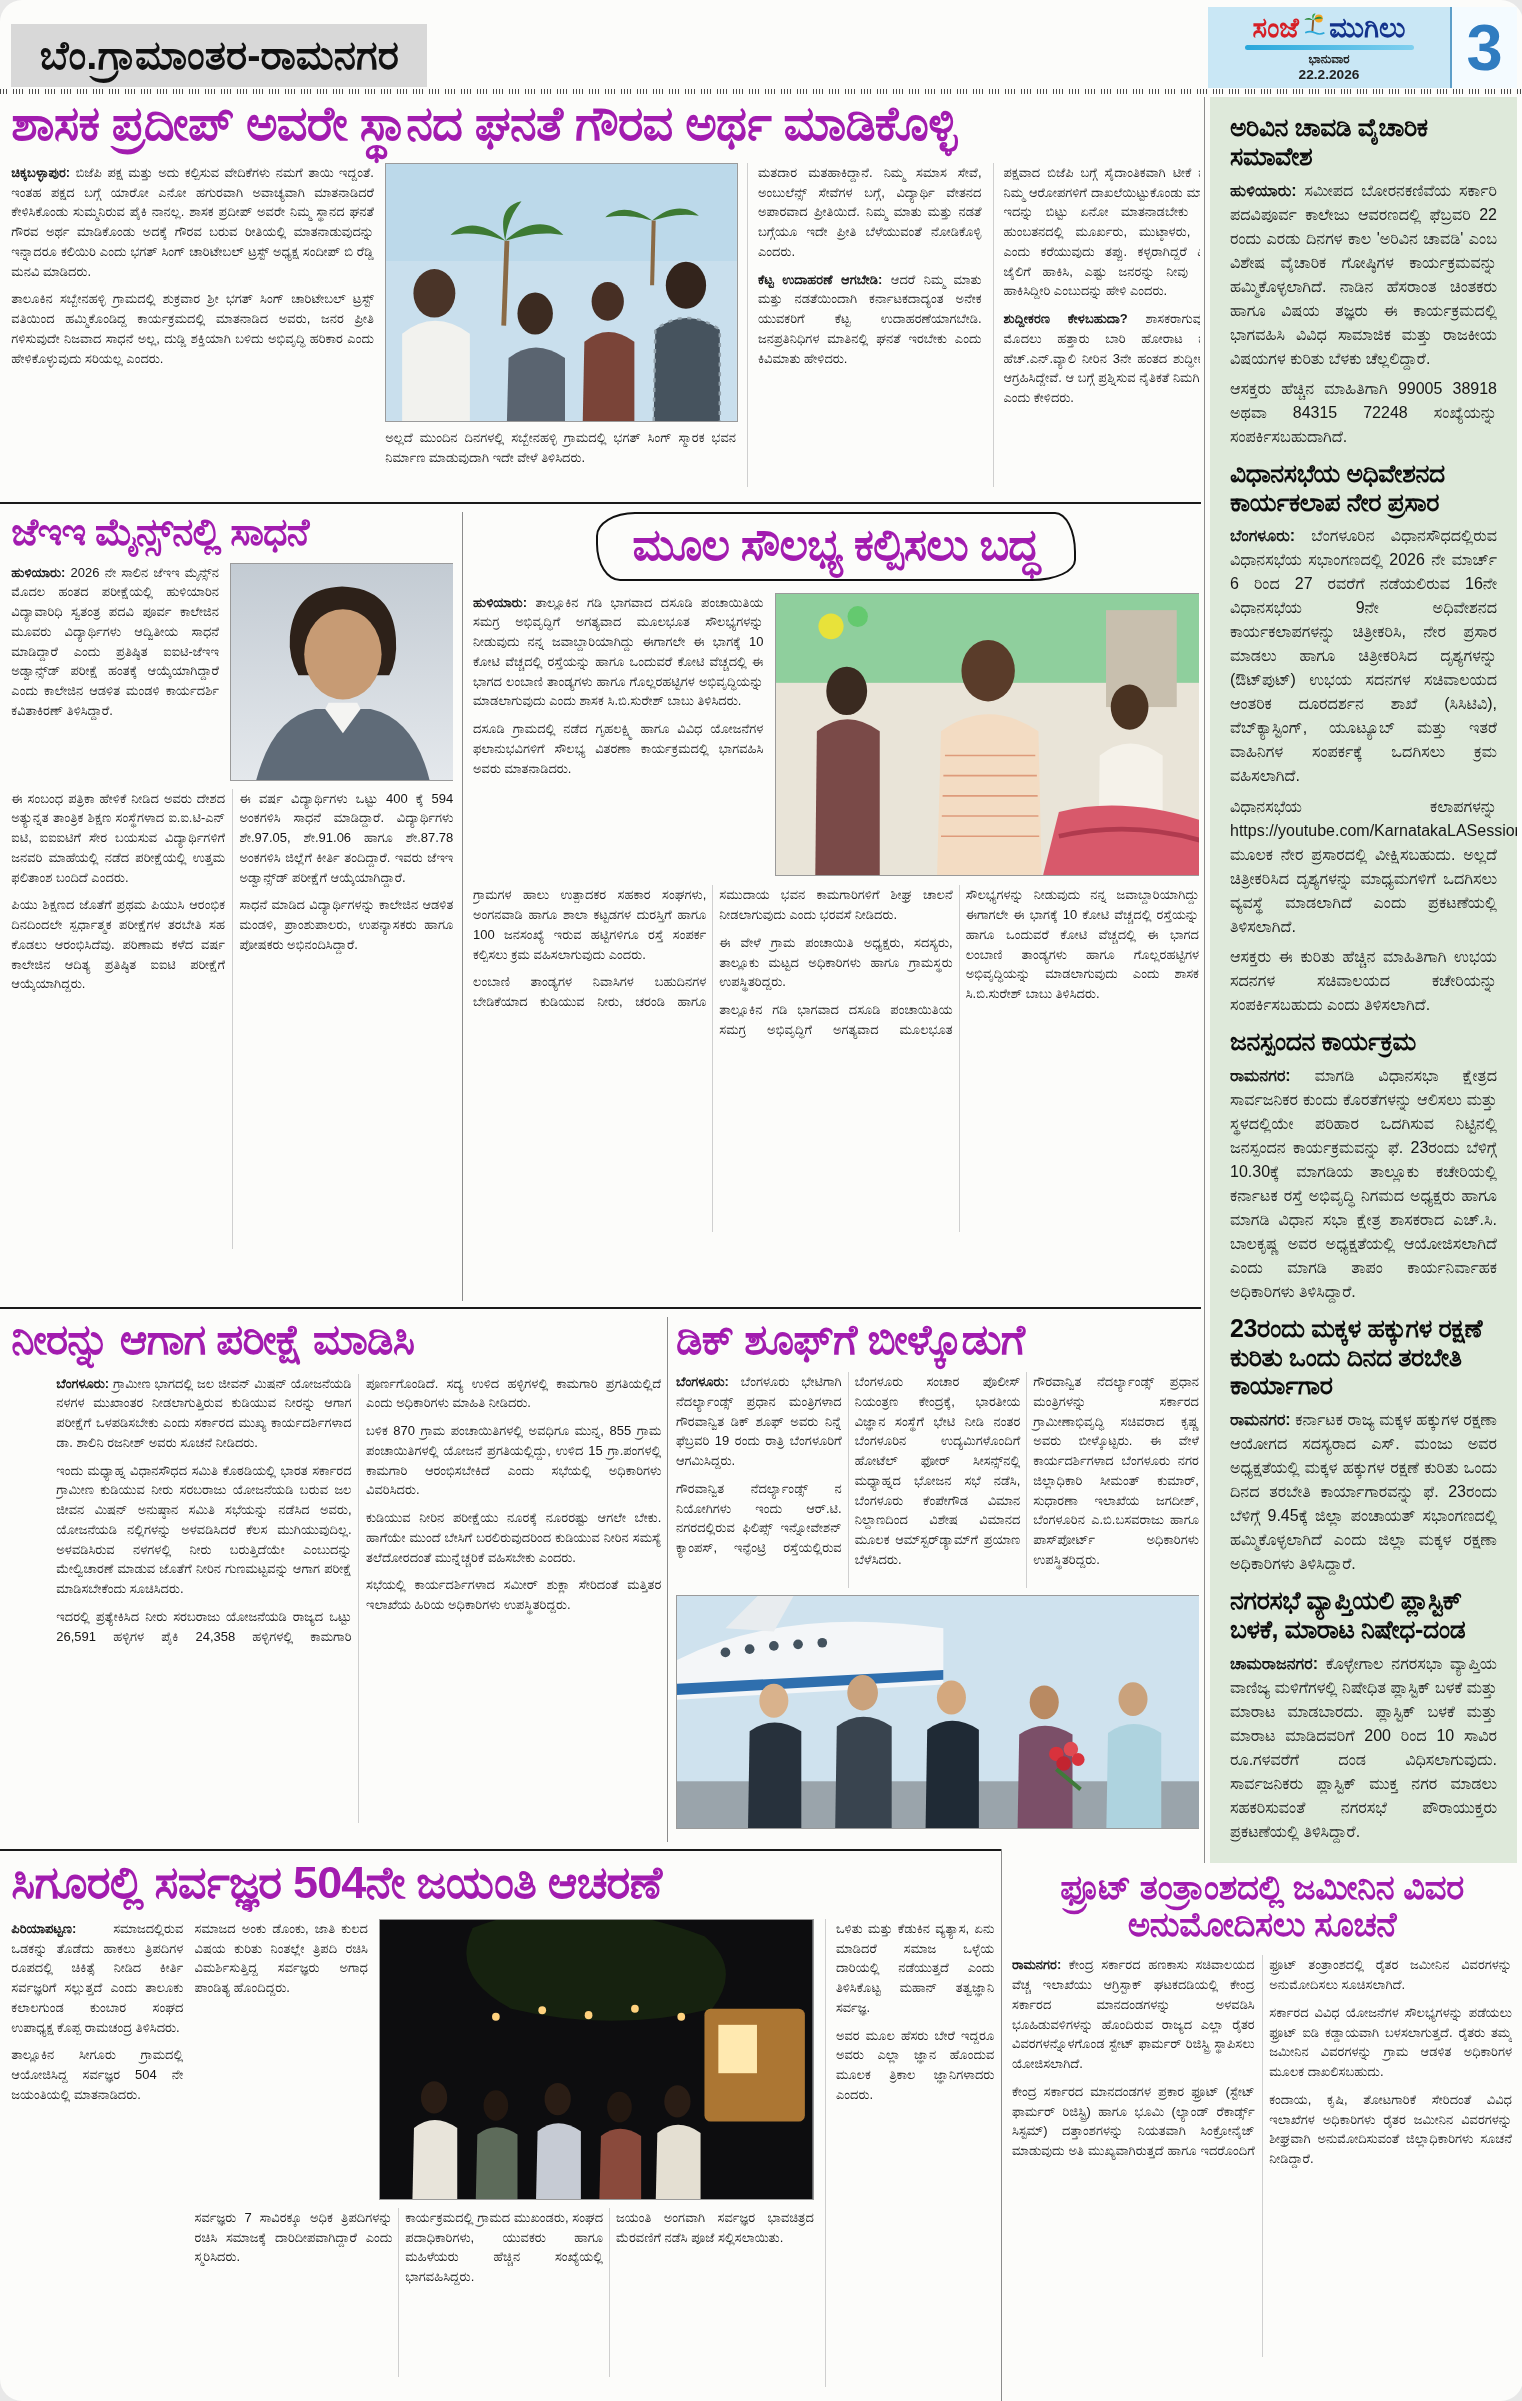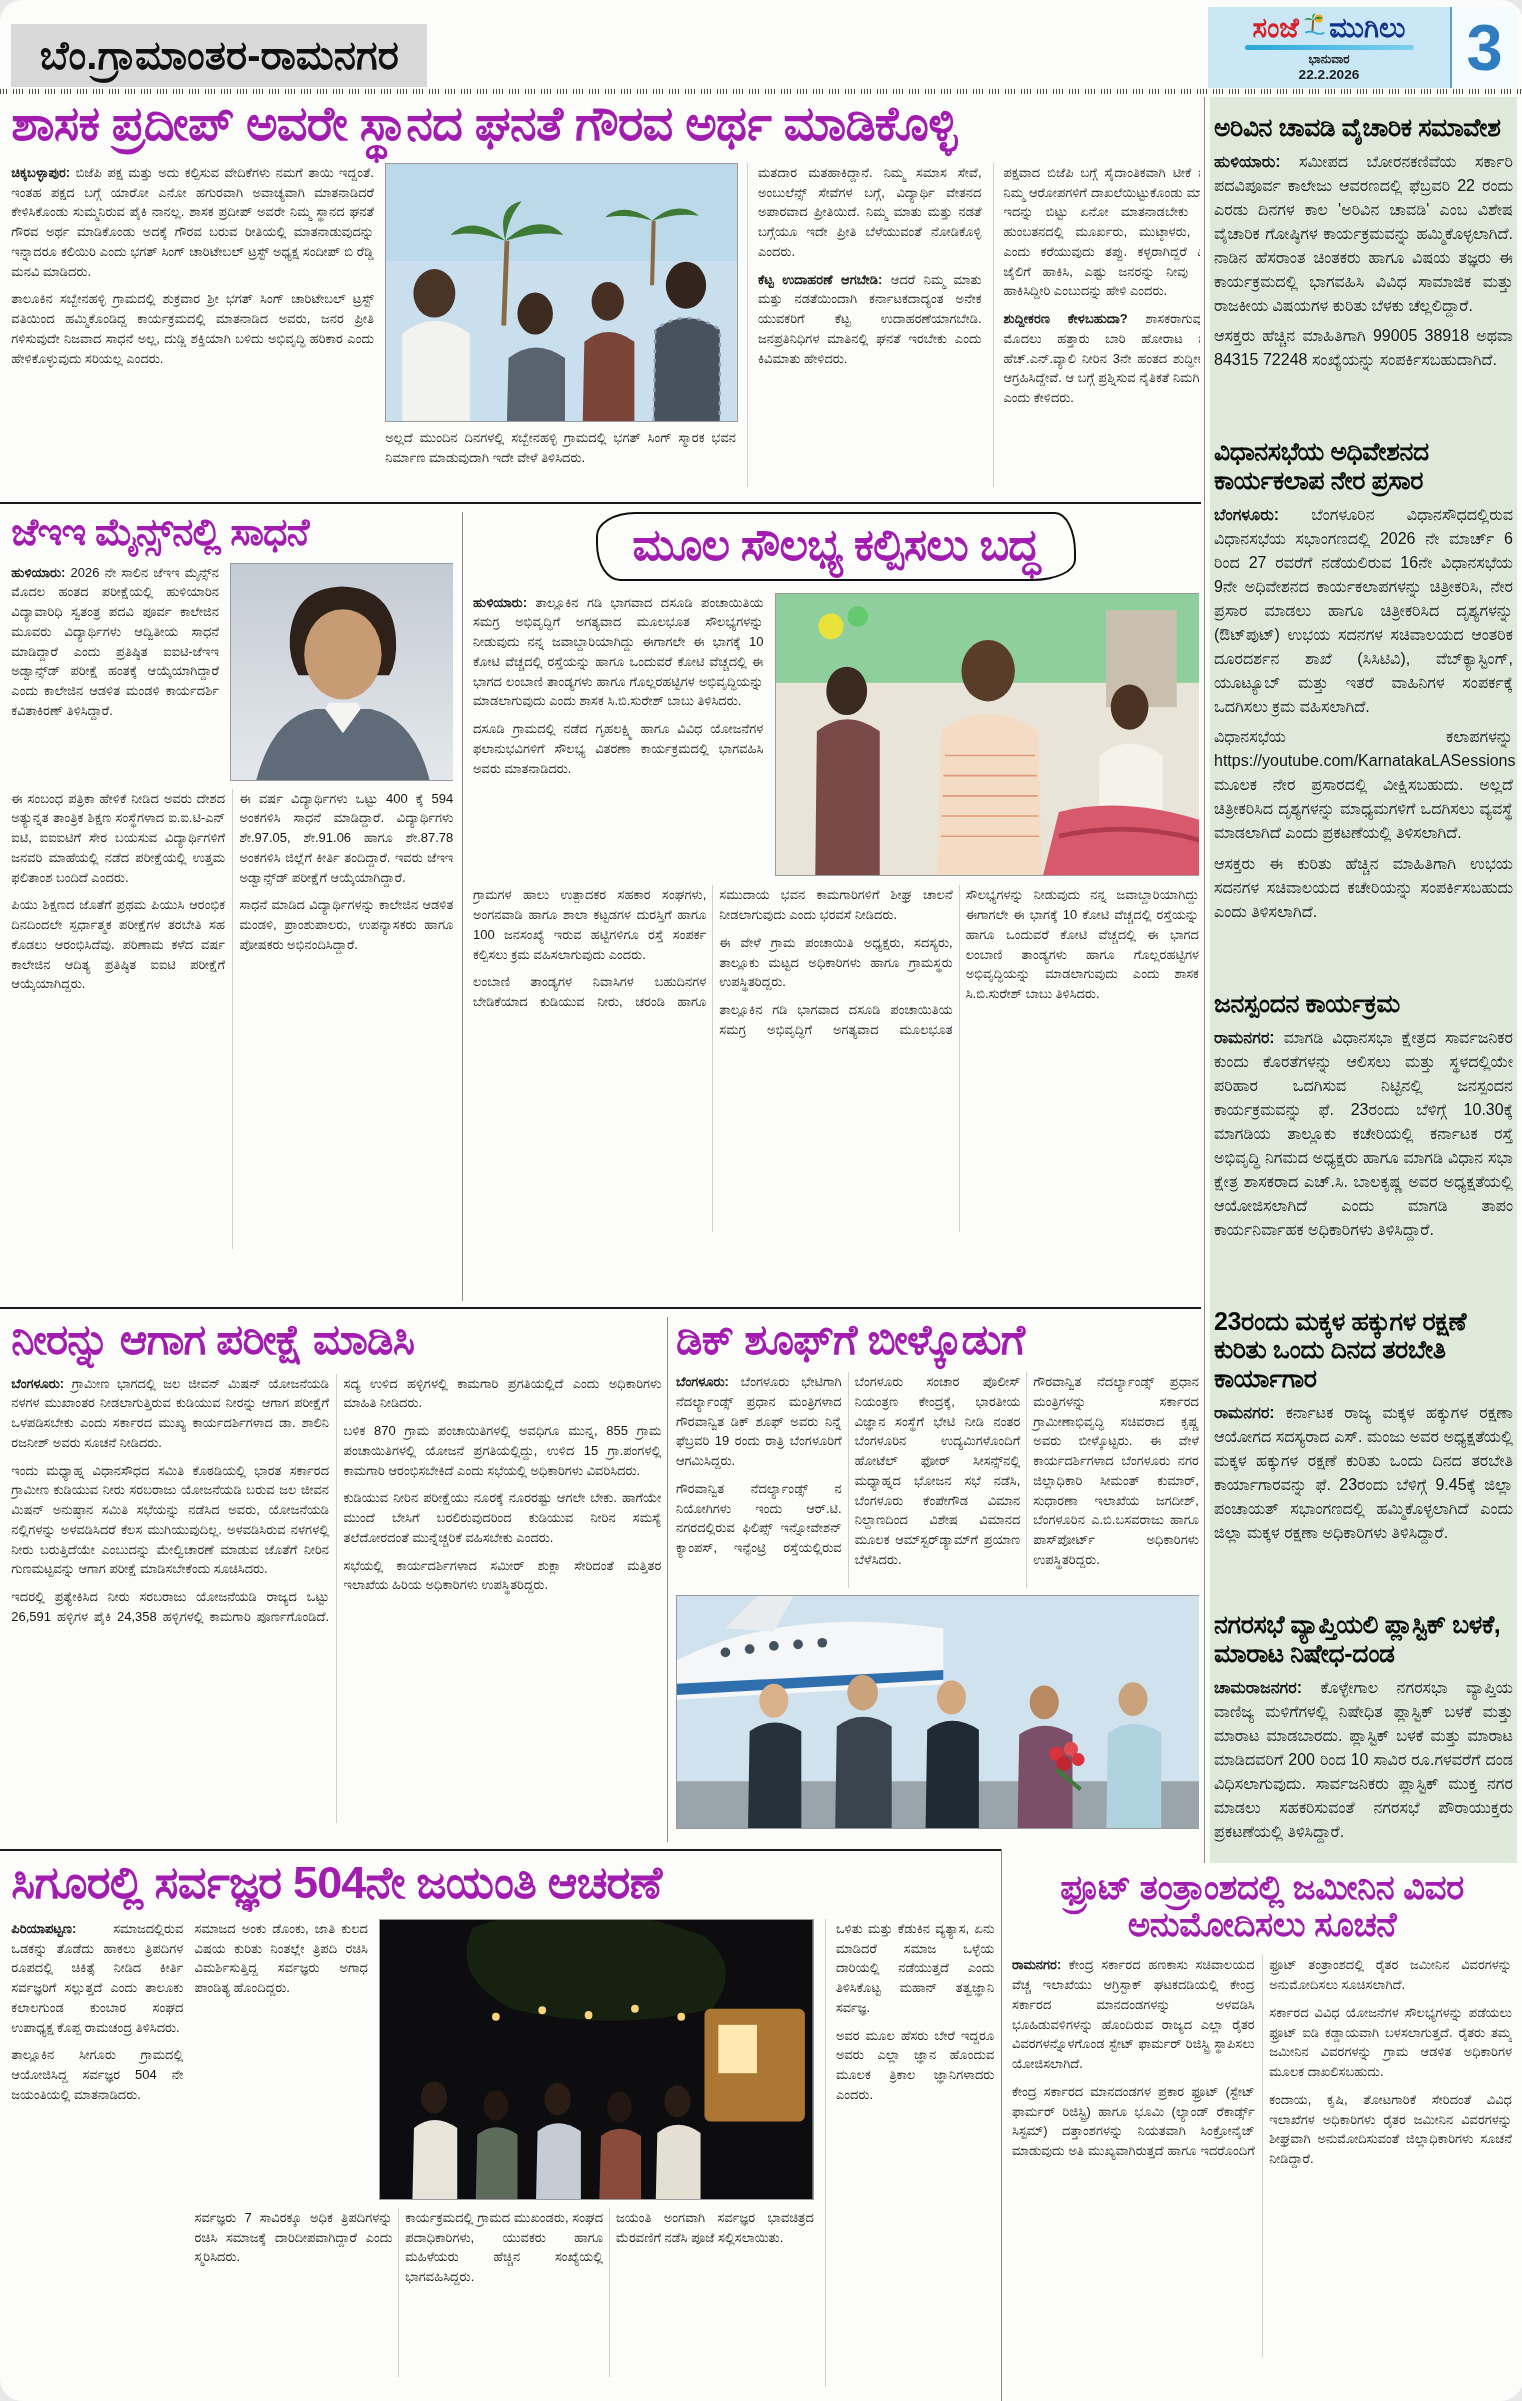--- a/index.html
+++ b/index.html
@@ -30,21 +30,21 @@
   .cols3{column-count:3;column-gap:13px;column-rule:0.8px solid #cfcfcf;}
   .flexrow{display:flex;gap:11.3px;}
   .photo{display:block;width:100%;border:0.8px solid #9a9a9a;background:#dfe6ea;}
   .vrule{position:absolute;width:0.8px;background:#8c8c8c;}
   .hrule{position:absolute;height:1.6px;background:#1a1a1a;}
   
   .squiggle{display:block;width:fit-content;margin:0 auto 11.3px;border:2.4px solid #111;
         border-radius:39px 21px 44px 24px / 24px 40px 21px 37px;padding:6.5px 34px 11.3px;}
   
   .sidebar{position:absolute;left:1210px;top:97px;width:307px;height:1766px;background:#dee9da;
-        box-sizing:border-box;padding:16px 4px 13px;display:flex;flex-direction:column;justify-content:space-between;overflow:hidden;}
+        box-sizing:border-box;padding:16px 20px 13px;display:flex;flex-direction:column;justify-content:space-between;overflow:hidden;}
   .sb-section h3{margin:0 0 8px;font-size:25px;line-height:1.15;font-weight:800;color:#0c0c0c;letter-spacing:-0.4px;}
   .sb-section p{margin:0 0 6.5px;font-size:16px;line-height:1.5;text-align:justify;}
 </style>
 </head>
 <body>
 
 <div class="page">
 
   <div class="section-title-box">
     <span>ಬೆಂ.ಗ್ರಾಮಾಂತರ-ರಾಮನಗರ</span>
@@ -194,21 +194,21 @@
       <p>ಲಂಬಾಣಿ ತಾಂಡ್ಯಗಳ ನಿವಾಸಿಗಳ ಬಹುದಿನಗಳ ಬೇಡಿಕೆಯಾದ ಕುಡಿಯುವ ನೀರು, ಚರಂಡಿ ಹಾಗೂ ಸಮುದಾಯ ಭವನ ಕಾಮಗಾರಿಗಳಿಗೆ ಶೀಘ್ರ ಚಾಲನೆ ನೀಡಲಾಗುವುದು ಎಂದು ಭರವಸೆ ನೀಡಿದರು.</p>
       <p>ಈ ವೇಳೆ ಗ್ರಾಮ ಪಂಚಾಯಿತಿ ಅಧ್ಯಕ್ಷರು, ಸದಸ್ಯರು, ತಾಲ್ಲೂಕು ಮಟ್ಟದ ಅಧಿಕಾರಿಗಳು ಹಾಗೂ ಗ್ರಾಮಸ್ಥರು ಉಪಸ್ಥಿತರಿದ್ದರು.</p>
       <p>ತಾಲ್ಲೂಕಿನ ಗಡಿ ಭಾಗವಾದ ದಸೂಡಿ ಪಂಚಾಯಿತಿಯ ಸಮಗ್ರ ಅಭಿವೃದ್ಧಿಗೆ ಅಗತ್ಯವಾದ ಮೂಲಭೂತ ಸೌಲಭ್ಯಗಳನ್ನು ನೀಡುವುದು ನನ್ನ ಜವಾಬ್ದಾರಿಯಾಗಿದ್ದು ಈಗಾಗಲೇ ಈ ಭಾಗಕ್ಕೆ 10 ಕೋಟಿ ವೆಚ್ಚದಲ್ಲಿ ರಸ್ತೆಯನ್ನು ಹಾಗೂ ಒಂದುವರೆ ಕೋಟಿ ವೆಚ್ಚದಲ್ಲಿ ಈ ಭಾಗದ ಲಂಬಾಣಿ ತಾಂಡ್ಯಗಳು ಹಾಗೂ ಗೊಲ್ಲರಹಟ್ಟಿಗಳ ಅಭಿವೃದ್ಧಿಯನ್ನು ಮಾಡಲಾಗುವುದು ಎಂದು ಶಾಸಕ ಸಿ.ಬಿ.ಸುರೇಶ್ ಬಾಬು ತಿಳಿಸಿದರು.</p>
     </div>
   </div>
 
   <div class="hrule" style="left:0;top:1307px;width:1201px;"></div>
 
   <div class="art" style="left:11.3px;top:1317px;width:650px;height:525px;">
     <div class="headline" style="font-size:42px;margin-bottom:11.3px;">ನೀರನ್ನು ಆಗಾಗ ಪರೀಕ್ಷೆ ಮಾಡಿಸಿ</div>
-    <div class="bodytext cols2" style="height:449px;overflow:hidden;">
+    <div class="bodytext cols2" style="height:449px;overflow:hidden;margin-left:45px;">
       <p><span class="dateline">ಬೆಂಗಳೂರು:</span> <span>ಗ್ರಾಮೀಣ ಭಾಗದಲ್ಲಿ ಜಲ ಜೀವನ್ ಮಿಷನ್ ಯೋಜನೆಯಡಿ ನಳಗಳ ಮುಖಾಂತರ ನೀಡಲಾಗುತ್ತಿರುವ ಕುಡಿಯುವ ನೀರನ್ನು ಆಗಾಗ ಪರೀಕ್ಷೆಗೆ ಒಳಪಡಿಸಬೇಕು ಎಂದು ಸರ್ಕಾರದ ಮುಖ್ಯ ಕಾರ್ಯದರ್ಶಿಗಳಾದ ಡಾ. ಶಾಲಿನಿ ರಜನೀಶ್ ಅವರು ಸೂಚನೆ ನೀಡಿದರು.</span></p>
       <p>ಇಂದು ಮಧ್ಯಾಹ್ನ ವಿಧಾನಸೌಧದ ಸಮಿತಿ ಕೊಠಡಿಯಲ್ಲಿ ಭಾರತ ಸರ್ಕಾರದ ಗ್ರಾಮೀಣ ಕುಡಿಯುವ ನೀರು ಸರಬರಾಜು ಯೋಜನೆಯಡಿ ಬರುವ ಜಲ ಜೀವನ ಮಿಷನ್ ಅನುಷ್ಠಾನ ಸಮಿತಿ ಸಭೆಯನ್ನು ನಡೆಸಿದ ಅವರು, ಯೋಜನೆಯಡಿ ನಲ್ಲಿಗಳನ್ನು ಅಳವಡಿಸಿದರೆ ಕೆಲಸ ಮುಗಿಯುವುದಿಲ್ಲ. ಅಳವಡಿಸಿರುವ ನಳಗಳಲ್ಲಿ ನೀರು ಬರುತ್ತಿದೆಯೇ ಎಂಬುದನ್ನು ಮೇಲ್ವಿಚಾರಣೆ ಮಾಡುವ ಜೊತೆಗೆ ನೀರಿನ ಗುಣಮಟ್ಟವನ್ನು ಆಗಾಗ ಪರೀಕ್ಷೆ ಮಾಡಿಸಬೇಕೆಂದು ಸೂಚಿಸಿದರು.</p>
       <p>ಇದರಲ್ಲಿ ಪ್ರತ್ಯೇಕಿಸಿದ ನೀರು ಸರಬರಾಜು ಯೋಜನೆಯಡಿ ರಾಜ್ಯದ ಒಟ್ಟು 26,591 ಹಳ್ಳಿಗಳ ಪೈಕಿ 24,358 ಹಳ್ಳಿಗಳಲ್ಲಿ ಕಾಮಗಾರಿ ಪೂರ್ಣಗೊಂಡಿದೆ. ಸದ್ಯ ಉಳಿದ ಹಳ್ಳಿಗಳಲ್ಲಿ ಕಾಮಗಾರಿ ಪ್ರಗತಿಯಲ್ಲಿದೆ ಎಂದು ಅಧಿಕಾರಿಗಳು ಮಾಹಿತಿ ನೀಡಿದರು.</p>
       <p>ಬಳಿಕ 870 ಗ್ರಾಮ ಪಂಚಾಯಿತಿಗಳಲ್ಲಿ ಅವಧಿಗೂ ಮುನ್ನ, 855 ಗ್ರಾಮ ಪಂಚಾಯಿತಿಗಳಲ್ಲಿ ಯೋಜನೆ ಪ್ರಗತಿಯಲ್ಲಿದ್ದು, ಉಳಿದ 15 ಗ್ರಾ.ಪಂಗಳಲ್ಲಿ ಕಾಮಗಾರಿ ಆರಂಭಿಸಬೇಕಿದೆ ಎಂದು ಸಭೆಯಲ್ಲಿ ಅಧಿಕಾರಿಗಳು ವಿವರಿಸಿದರು.</p>
       <p>ಕುಡಿಯುವ ನೀರಿನ ಪರೀಕ್ಷೆಯು ನೂರಕ್ಕೆ ನೂರರಷ್ಟು ಆಗಲೇ ಬೇಕು. ಹಾಗೆಯೇ ಮುಂದೆ ಬೇಸಿಗೆ ಬರಲಿರುವುದರಿಂದ ಕುಡಿಯುವ ನೀರಿನ ಸಮಸ್ಯೆ ತಲೆದೋರದಂತೆ ಮುನ್ನೆಚ್ಚರಿಕೆ ವಹಿಸಬೇಕು ಎಂದರು.</p>
       <p>ಸಭೆಯಲ್ಲಿ ಕಾರ್ಯದರ್ಶಿಗಳಾದ ಸಮೀರ್ ಶುಕ್ಲಾ ಸೇರಿದಂತೆ ಮತ್ತಿತರ ಇಲಾಖೆಯ ಹಿರಿಯ ಅಧಿಕಾರಿಗಳು ಉಪಸ್ಥಿತರಿದ್ದರು.</p>
     </div>
   </div>
 
   <div class="vrule" style="left:667px;top:1317px;height:525px;"></div>

